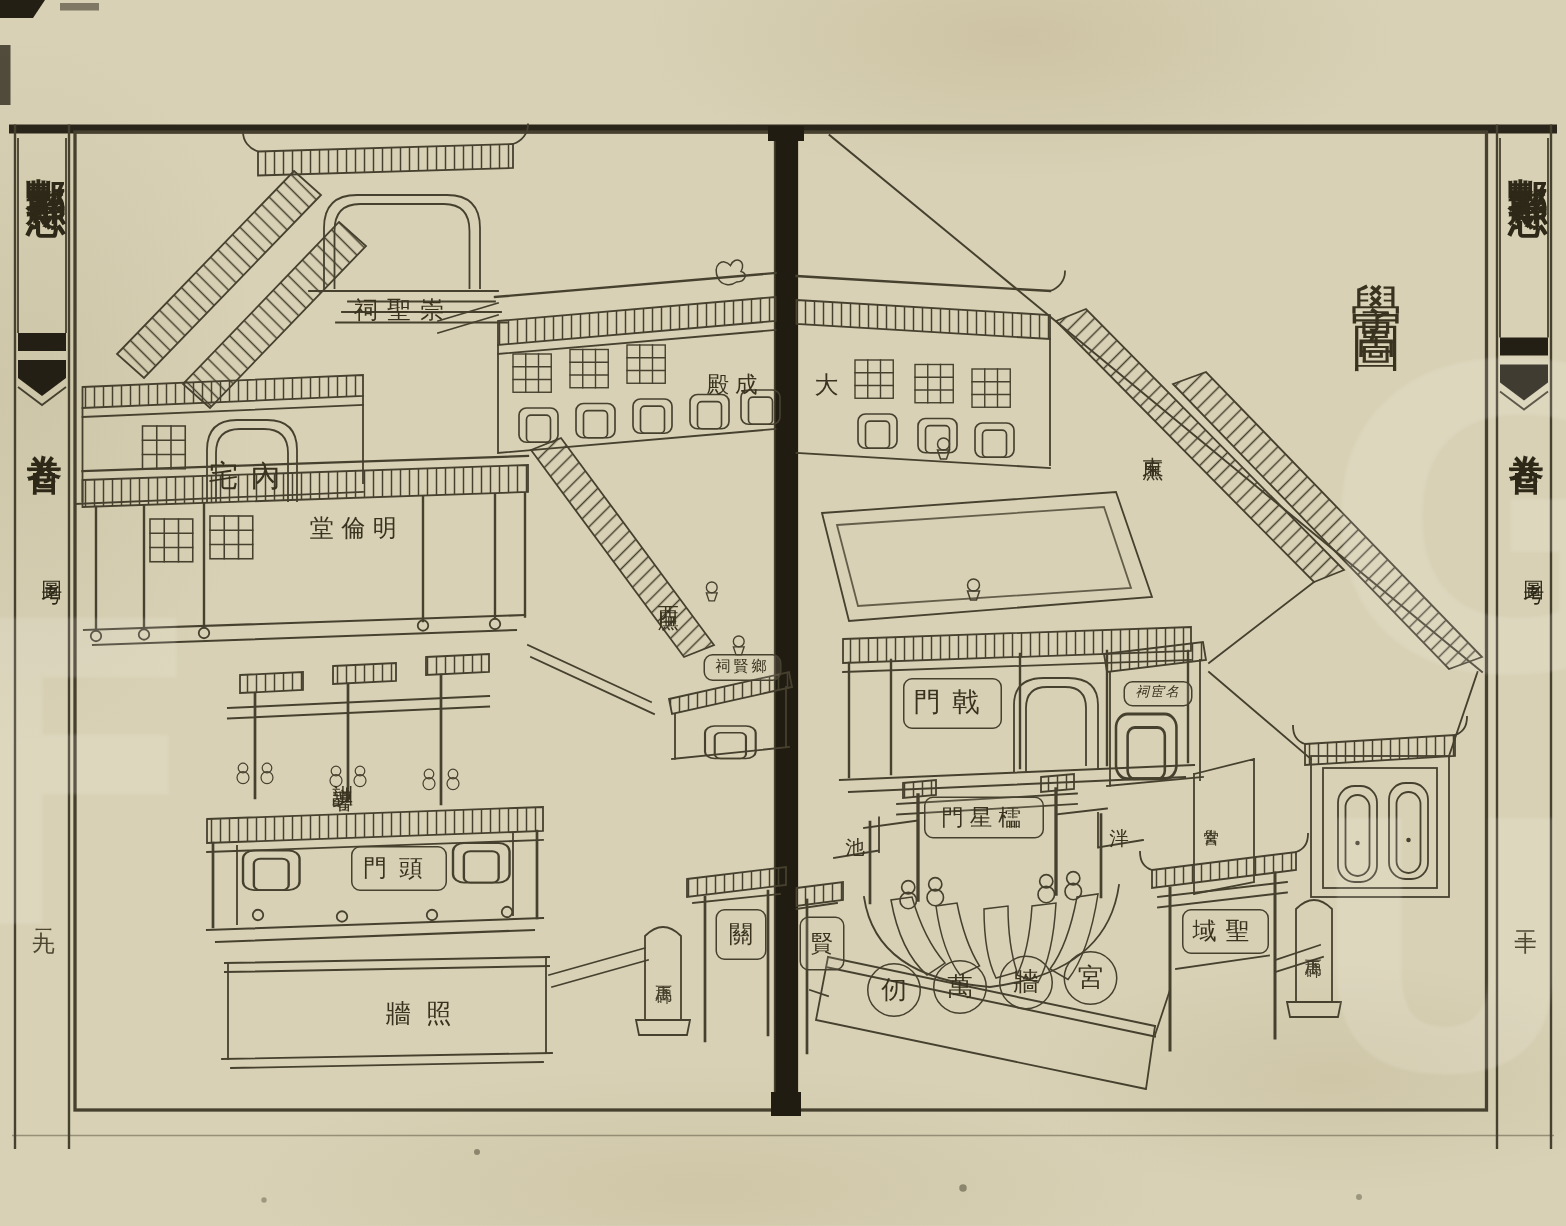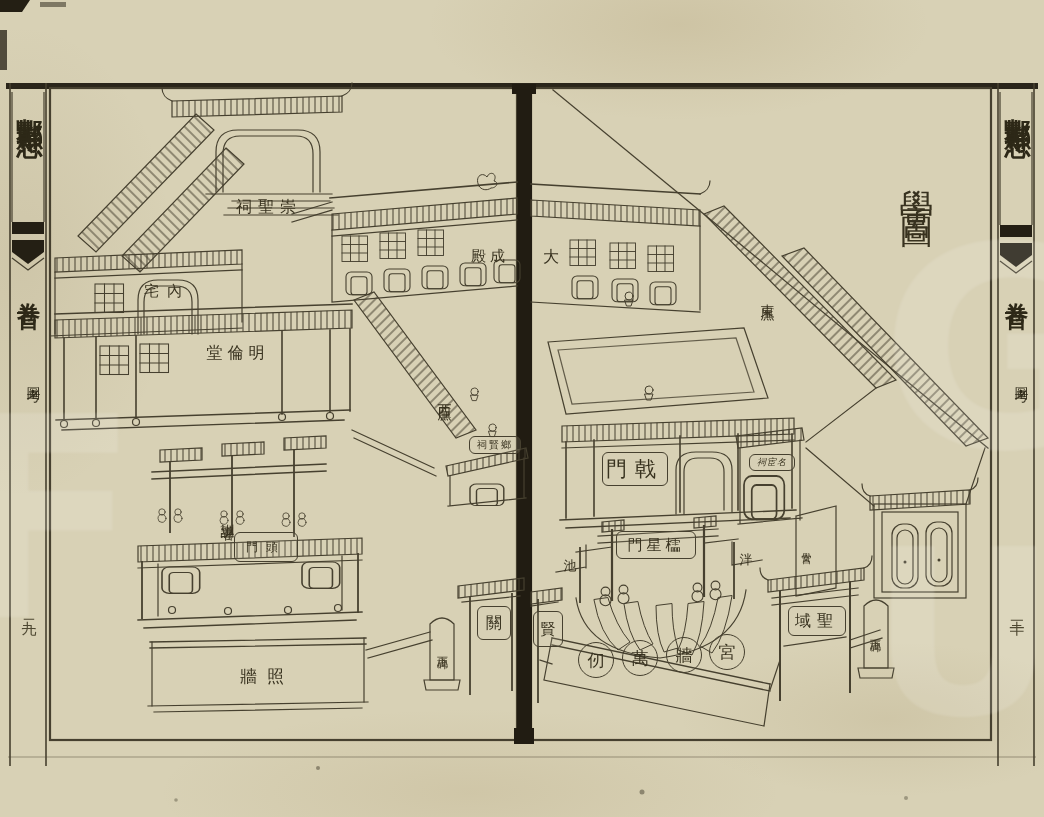--- a/index.html
+++ b/index.html
@@ -285,34 +285,34 @@
   <div class="mtxt light" style="left:23px;top:376px;width:18px;height:40px;font-size:14px;letter-spacing:2px">圖考</div>
   <div class="mtxt light" style="left:14px;top:608px;width:22px;height:40px;font-size:15px;letter-spacing:1px;color:#4e4832">二九</div>
 
   <div class="mtxt" style="left:1001px;top:98px;width:30px;height:124px;font-size:26px">酆都縣志</div>
   <div class="mtxt" style="left:1003px;top:284px;width:26px;height:66px;font-size:23px">卷首</div>
   <div class="mtxt light" style="left:1011px;top:376px;width:18px;height:40px;font-size:14px;letter-spacing:2px">圖考</div>
   <div class="mtxt light" style="left:1002px;top:608px;width:22px;height:40px;font-size:15px;letter-spacing:1px;color:#4e4832">三十</div>
 
   <div id="labels">
       <div class="label" style="left: 230px; top: 146px; width: 78px; height: 26px; font-size: 16px; letter-spacing: 6px; margin-top: 48px;">祠聖崇</div>
-      <div class="label" style="left: 142px; top: 280px; width: 50px; height: 22px; font-size: 15px; letter-spacing: 8px;">宅內</div>
+      <div class="label" style="left: 142px; top: 306px; width: 50px; height: 22px; font-size: 20px; letter-spacing: 8px;">宅內</div>
       <div class="label" style="left: 200px; top: 342px; width: 76px; height: 22px; font-size: 16px; letter-spacing: 5px; font-family: Liberation Serif, serif;">堂倫明</div>
       <div class="label v" style="left: 219px; top: 486px; width: 18px; height: 58px; font-size: 14px; letter-spacing: 2px;">訓導署</div>
-      <div class="label plaque" style="left: 234px; top: 532px; width: 62px; height: 28px; font-size: 12px; letter-spacing: 8px;">門頭</div>
-      <div class="label" style="left: 234px; top: 664px; width: 66px; height: 24px; font-size: 17px; letter-spacing: 10px;">牆照</div>
+      <div class="label plaque" style="left: 234px; top: 564px; width: 62px; height: 28px; font-size: 16px; letter-spacing: 8px;">門頭</div>
+      <div class="label" style="left: 251px; top: 664px; width: 66px; height: 24px; font-size: 17px; letter-spacing: 10px;">牆照</div>
       <div class="label v" style="left: 436px; top: 372px; width: 18px; height: 46px; font-size: 14px; letter-spacing: 2px;">西廡</div>
       <div class="label" style="left: 466px; top: 246px; width: 48px; height: 20px; font-size: 15px; letter-spacing: 4px; text-align: right;">殿成</div>
       <div class="label plaque" style="left: 469px; top: 436px; width: 50px; height: 16px; font-size: 10px; letter-spacing: 2px;">祠賢鄉</div>
       <div class="label plaque" style="left: 477px; top: 606px; width: 32px; height: 32px; font-size: 16px;">關</div>
       <div class="label v stele-text" style="left: 433px; top: 622px; width: 18px; height: 54px; font-size: 11px; letter-spacing: 1px;">下馬碑</div>
       <div class="label v title-label" style="left: 898px; top: 110px; width: 38px; height: 146px; font-size: 34px; letter-spacing: 14px;">學宮圖</div>
       <div class="label" style="left: 539px; top: 246px; width: 24px; height: 22px; font-size: 16px;">大</div>
       <div class="label v" style="left: 759px; top: 270px; width: 18px; height: 50px; font-size: 14px; letter-spacing: 2px;">東廡</div>
-      <div class="label plaque" style="left: 602px; top: 452px; width: 64px; height: 32px; font-size: 21px; letter-spacing: 8px;">門戟</div>
+      <div class="label plaque" style="left: 602px; top: 452px; width: 64px; height: 32px; font-size: 18px; letter-spacing: 8px;">門戟</div>
       <div class="label plaque" style="left: 749px; top: 454px; width: 44px; height: 15px; font-size: 9px; letter-spacing: 1px; font-style: italic;">祠宦名</div>
       <div class="label plaque" style="left: 616px; top: 531px; width: 78px; height: 26px; font-size: 15px; letter-spacing: 4px; text-align: center;">門星櫺</div>
       <div class="label" style="left: 561px; top: 556px; width: 18px; height: 18px; font-size: 13px;">池</div>
       <div class="label" style="left: 737px; top: 550px; width: 18px; height: 18px; font-size: 13px;">泮</div>
       <div class="label plaque" style="left: 788px; top: 606px; width: 56px; height: 28px; font-size: 16px; letter-spacing: 6px;">域聖</div>
       <div class="label plaque" style="left: 533px; top: 611px; width: 28px; height: 34px; font-size: 15px;">賢</div>
       <div class="label v stele-text" style="left: 866px; top: 604px; width: 18px; height: 56px; font-size: 11px; letter-spacing: 1px;">下馬碑</div>
       <div class="label v" style="left: 799px; top: 526px; width: 14px; height: 38px; font-size: 10px; letter-spacing: 1px;">黌宮</div>
       <div class="circle" style="left: 578px; top: 642px; width: 34px; height: 34px; line-height: 34px; font-size: 17px;">仞</div>
       <div class="circle" style="left: 622px; top: 640px; width: 34px; height: 34px; line-height: 34px; font-size: 17px;">萬</div>

